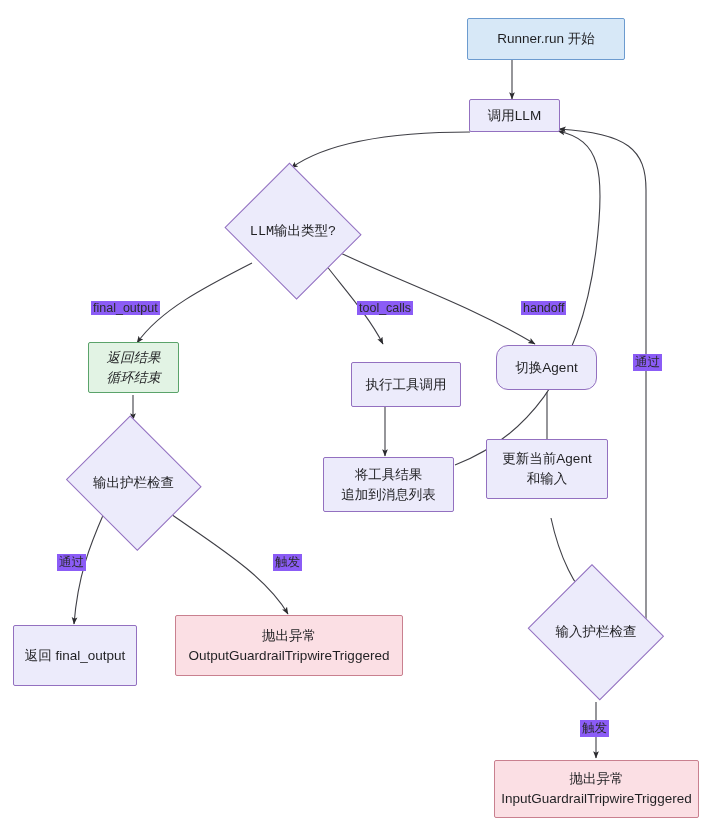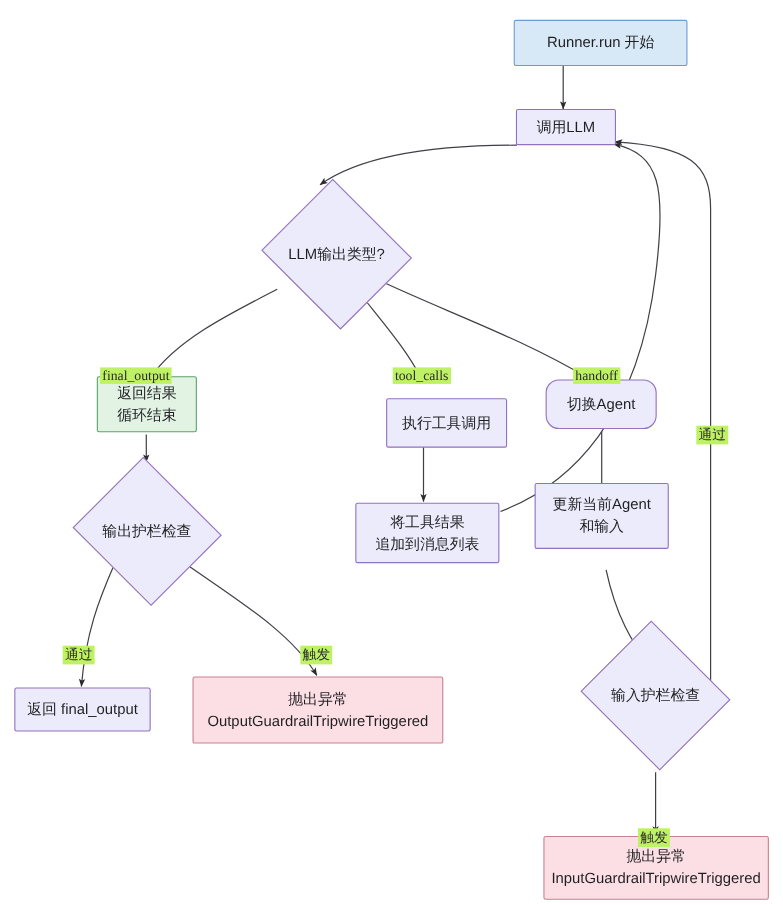--- a/index.html
+++ b/index.html
@@ -74,26 +74,25 @@
     align-items: center;
     justify-content: center;
     font-size: 13.5px;
     color: #1f1f22;
     white-space: nowrap;
   }
   .edge-label {
     position: absolute;
     font-size: 12.5px;
     color: #2b2b2e;
-    background: #bef264;
+    background: #8b5cf6;
     padding: 0 2px;
     white-space: nowrap;
     z-index: 3;
-    font-family: Liberation Serif, serif;
-    margin-top: 33px;
+    font-family: Liberation Sans, sans-serif;
   }
 </style>
 </head>
 <body>
 
 <div id="canvas">
 
   <svg class="edges" viewBox="0 0 712 824">
     <defs>
       <marker id="arrow" markerWidth="8" markerHeight="8" refX="6.2" refY="3" orient="auto" markerUnits="strokeWidth">
@@ -133,36 +132,36 @@
   </svg>
 
   <div class="node box-start" style="left:447px; top:18px; width:158px; height:42px;margin-left:20px;">
     <span class="line">Runner.run 开始</span>
   </div>
 
   <div class="node box" style="left:469px; top:99px; width:91px; height:33px;">
     <span class="line">调用LLM</span>
   </div>
 
-  <div class="diamond-wrap" style="left:234px; top:166px; width:144px; height:130px;">
+  <div class="diamond-wrap" style="left:221px; top:166px; width:144px; height:130px;font-family:Liberation Mono, monospace;">
     <div class="diamond-shape"></div>
     <div class="diamond-label">LLM输出类型?</div>
   </div>
 
-  <div class="node box-green" style="left:88px; top:342px; width:91px; height:51px;">
+  <div class="node box-green" style="left:88px; top:342px; width:91px; height:51px;font-style:italic;">
     <span class="line">返回结果</span>
     <span class="line">循环结束</span>
   </div>
 
   <div class="diamond-wrap" style="left:62px; top:419px; width:143px; height:128px;">
     <div class="diamond-shape"></div>
     <div class="diamond-label">输出护栏检查</div>
   </div>
 
-  <div class="node box" style="left:13px; top:625px; width:124px; height:40px;">
+  <div class="node box" style="left:13px; top:625px; width:124px; height:61px;">
     <span class="line">返回 final_output</span>
   </div>
 
   <div class="node box-red" style="left:175px; top:615px; width:228px; height:61px;">
     <span class="line">抛出异常</span>
     <span class="line">OutputGuardrailTripwireTriggered</span>
   </div>
 
   <div class="node box" style="left:330px; top:362px; width:110px; height:45px;margin-left:21px;">
     <span class="line">执行工具调用</span>

